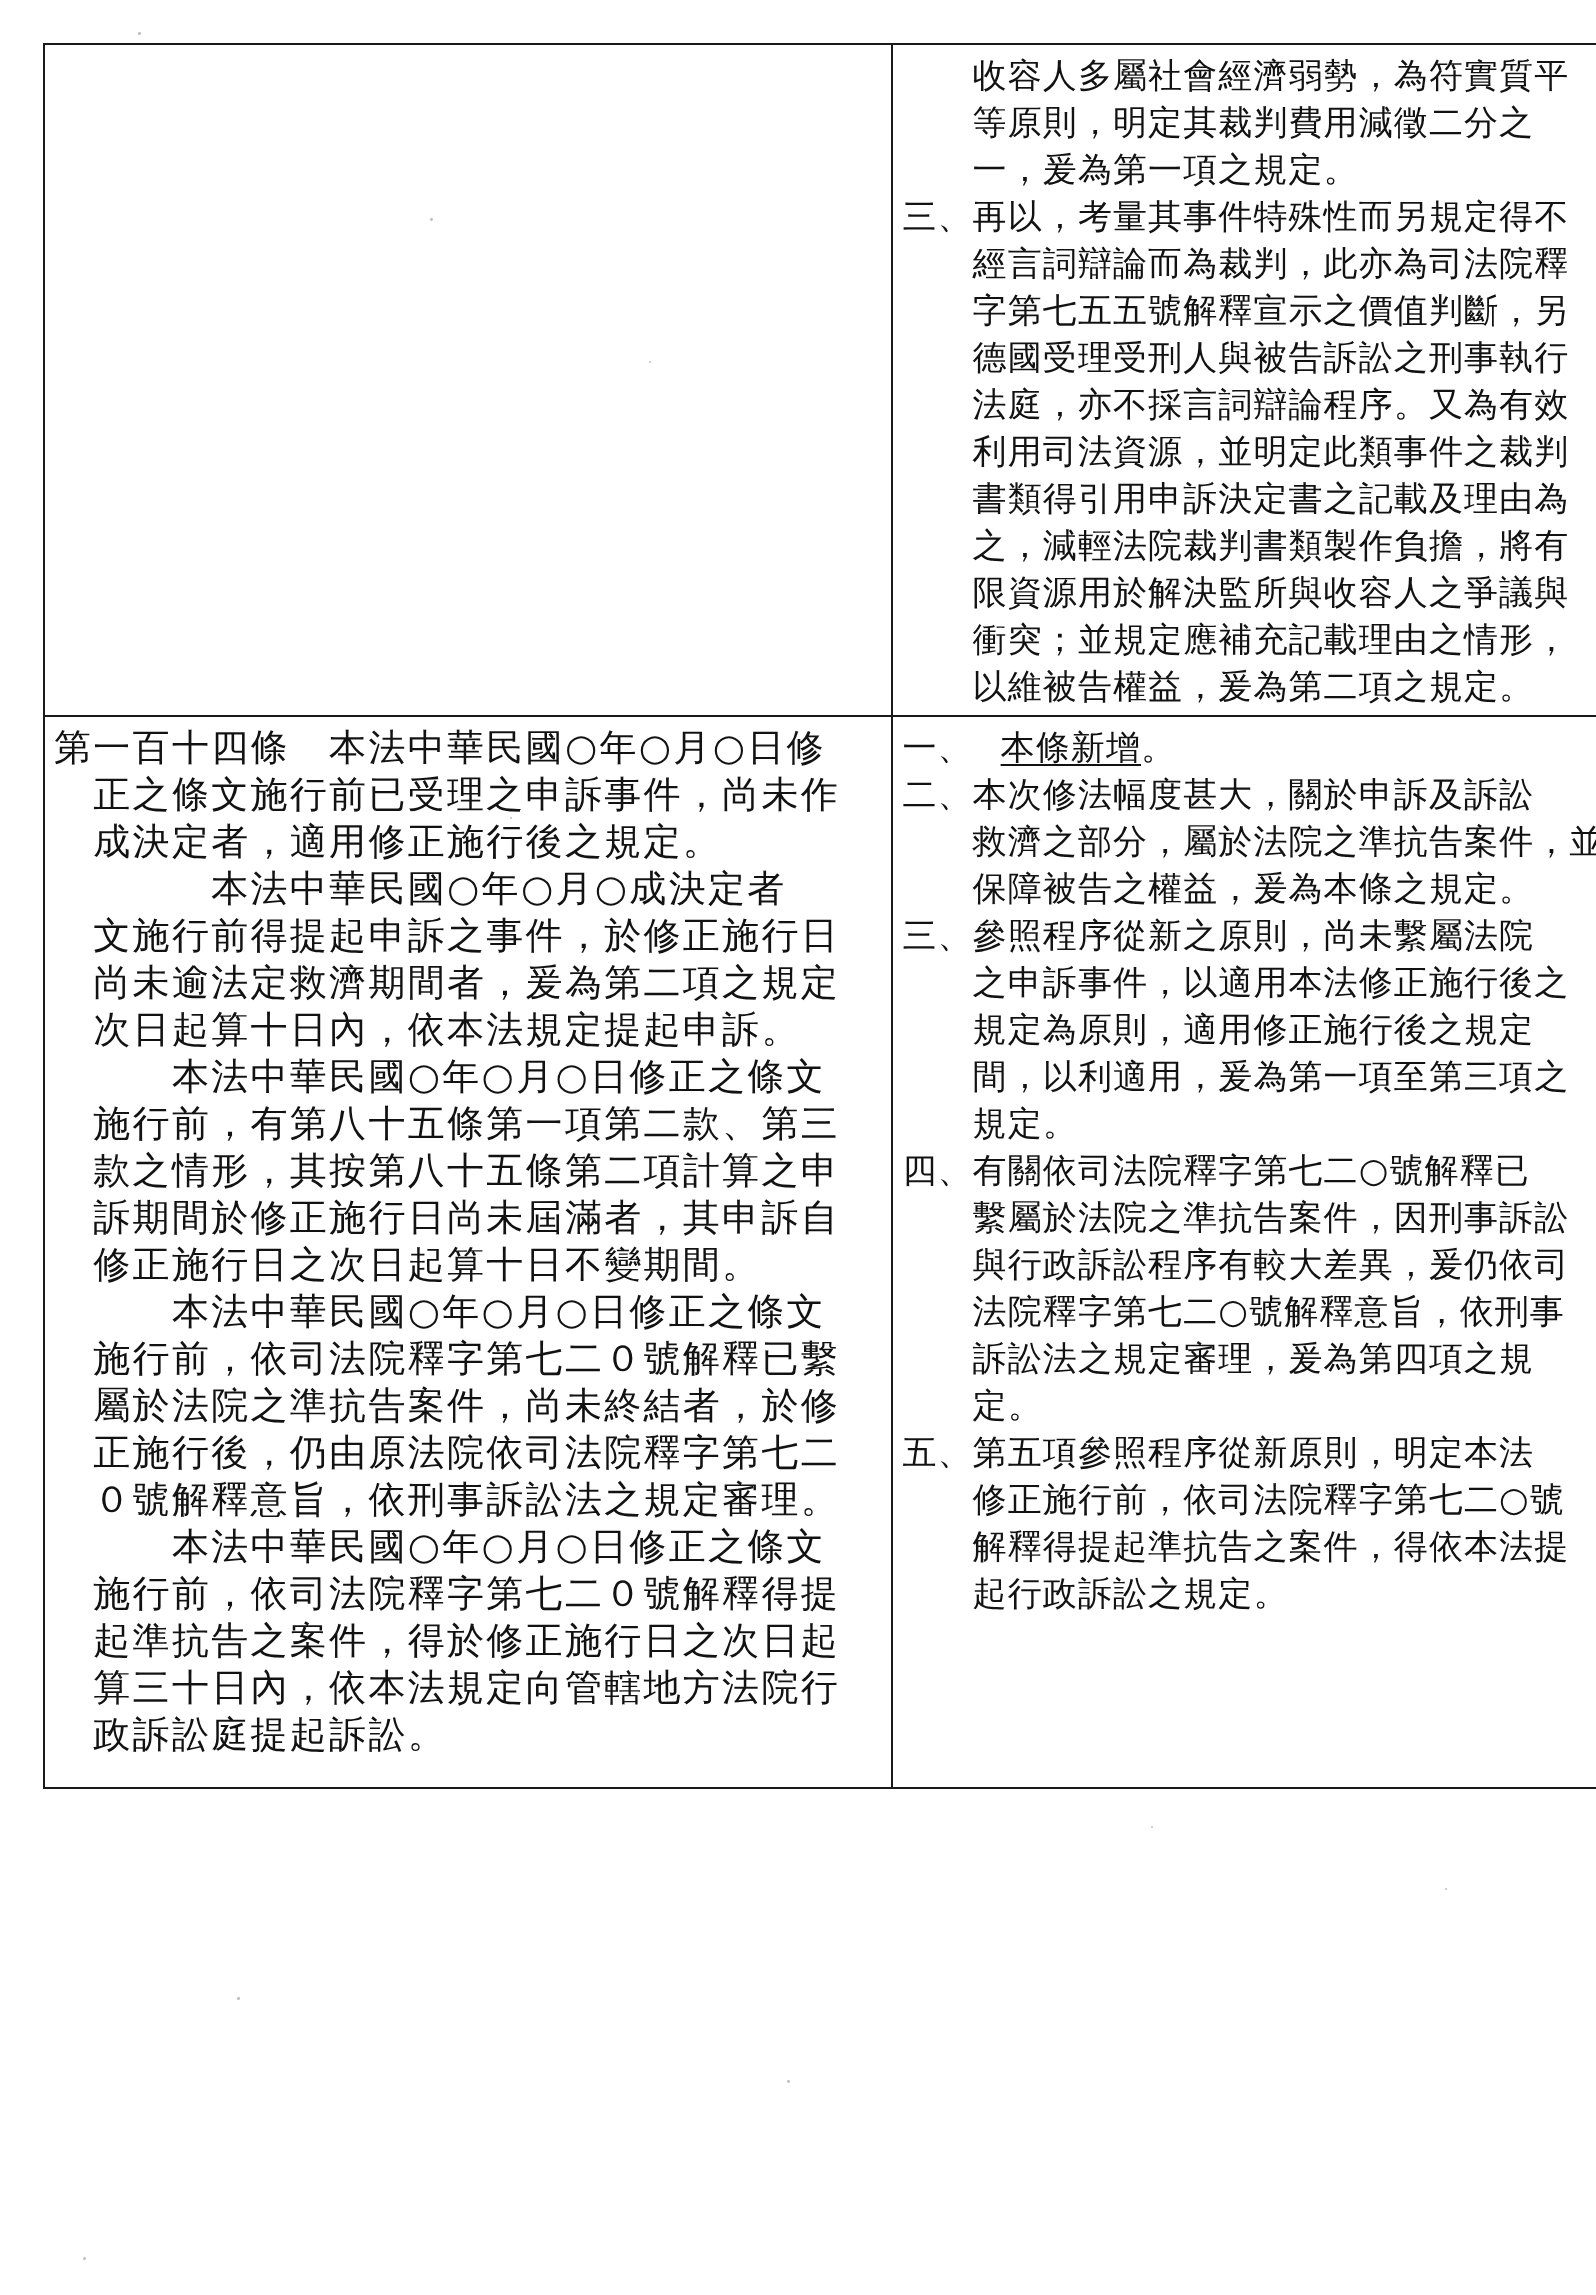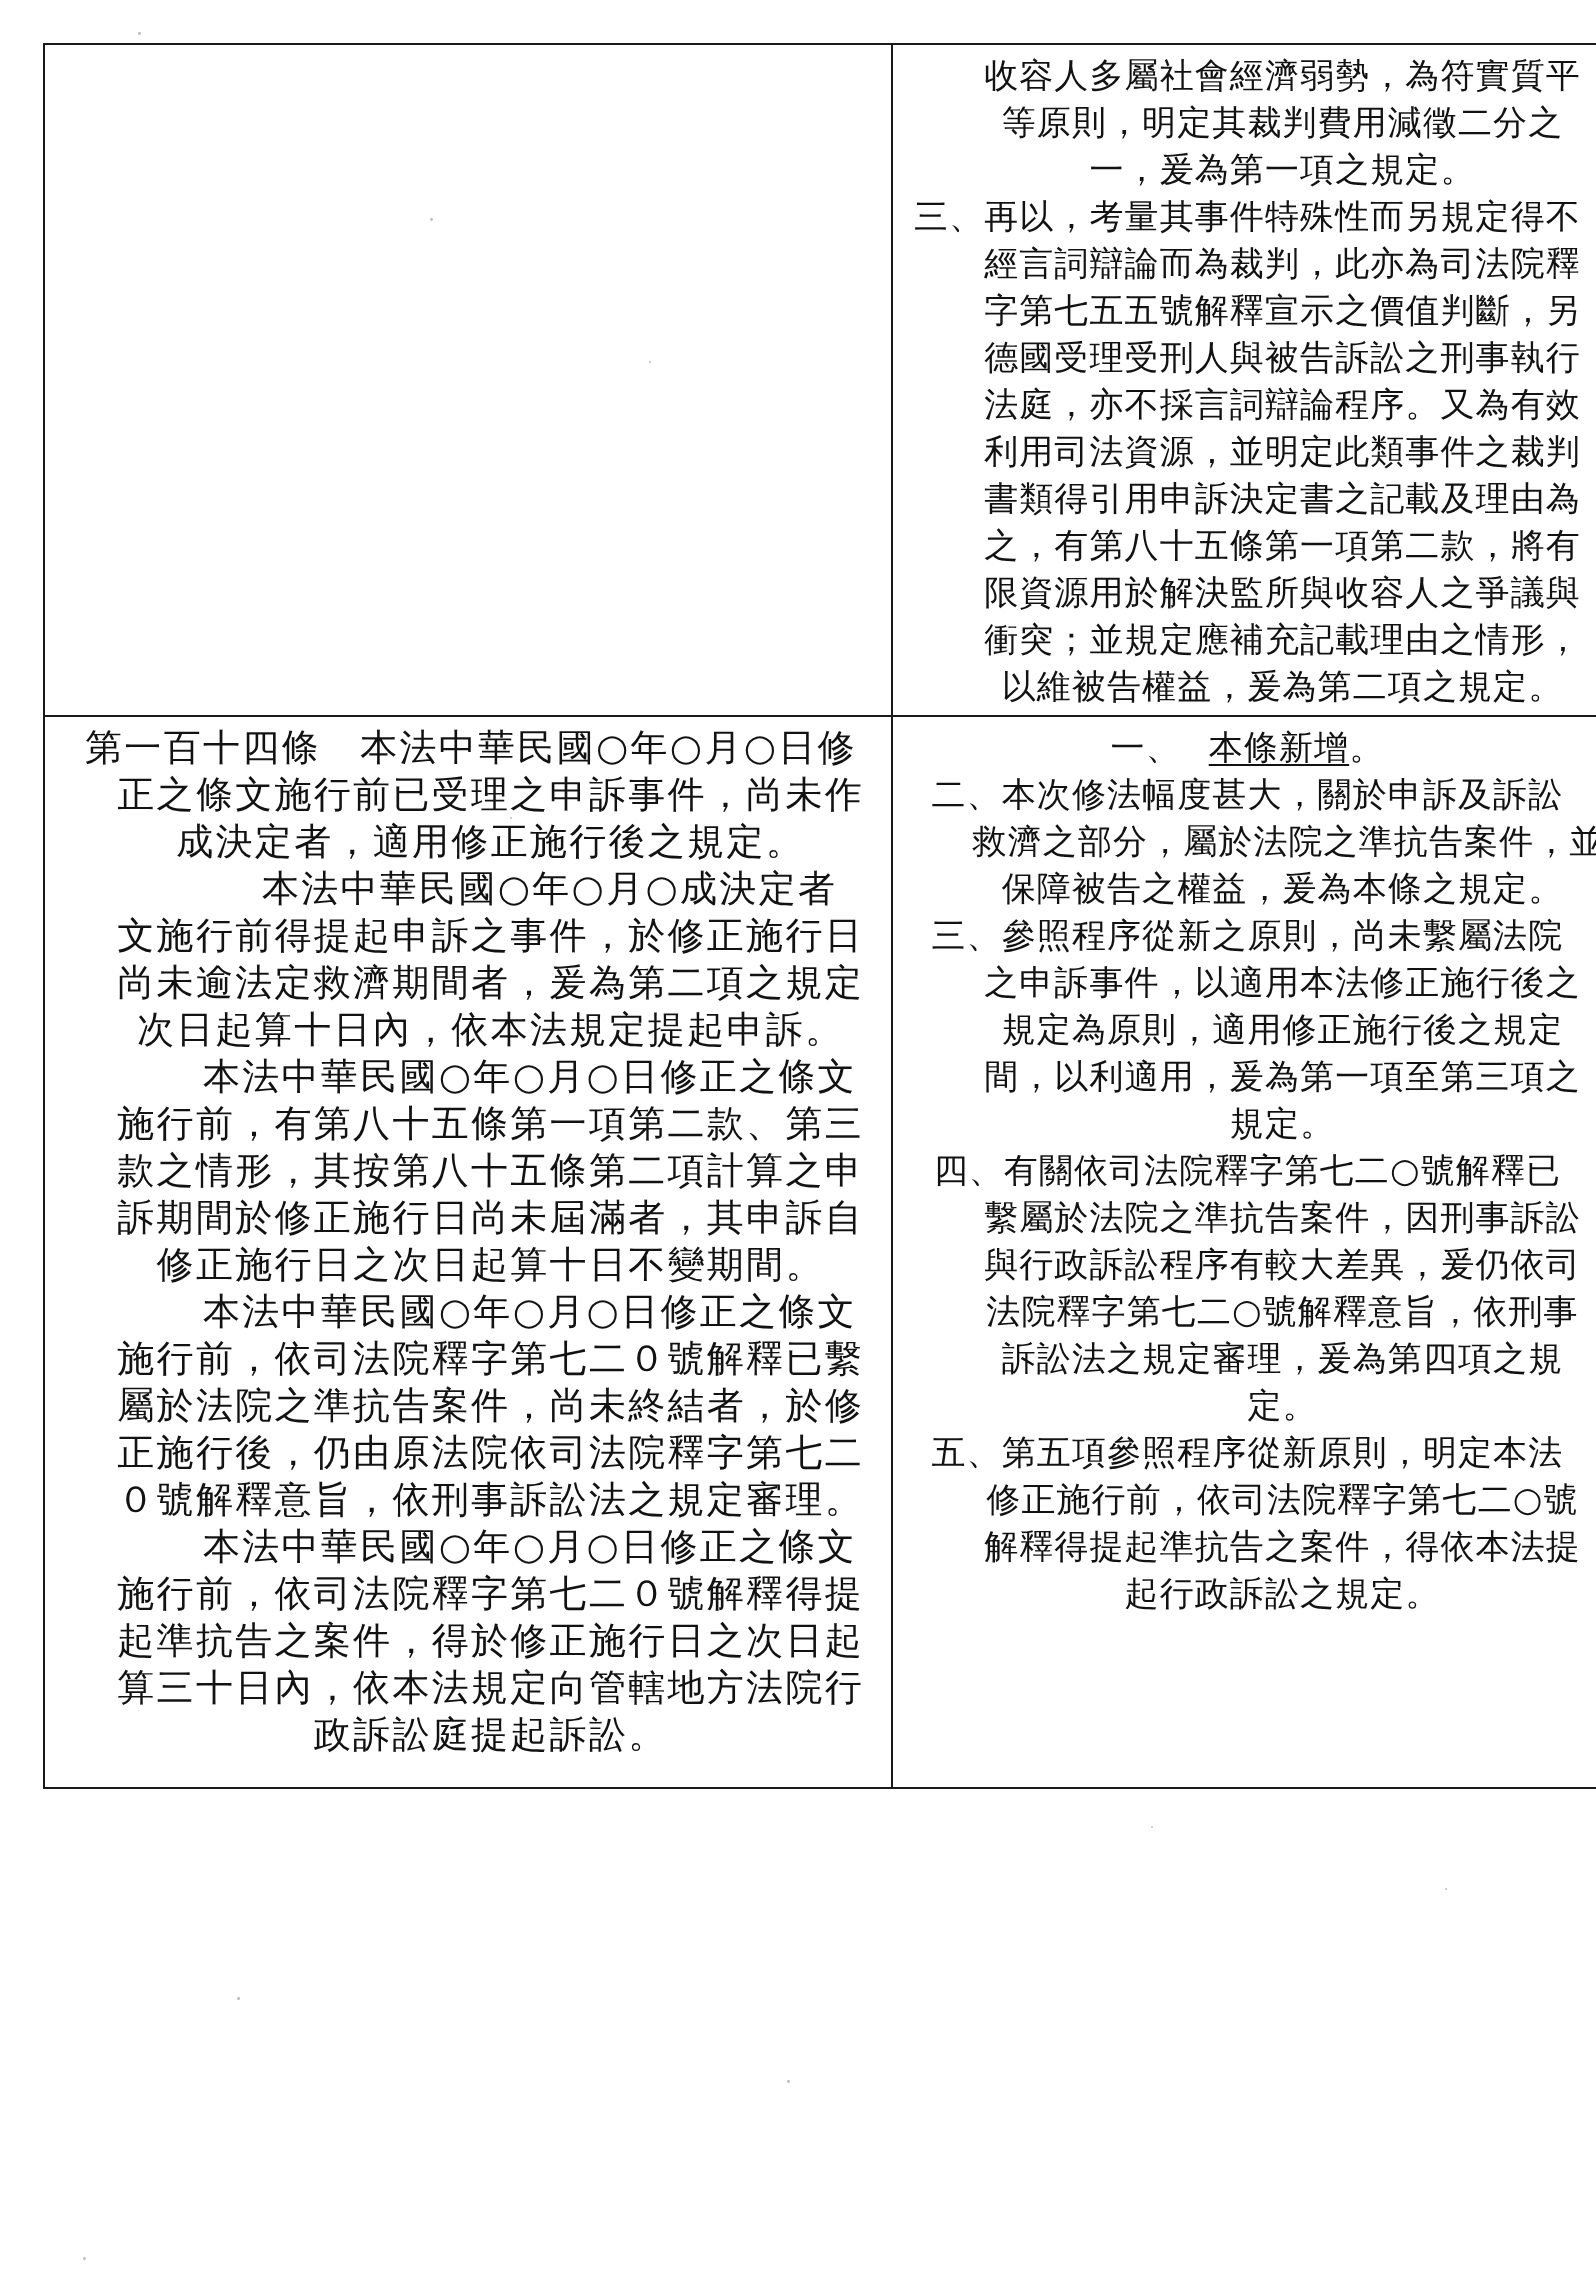--- a/index.html
+++ b/index.html
@@ -27,21 +27,20 @@
     vertical-align: top;
     padding: 6.8px 3.4px 5.6px 9px;
   }
   td.col-left  { width: 834px; margin-top: 37px; }
   td.col-right { width: 690px; }
   tr.row-continued { height: 672px; }
   tr.row-article   { height: 1072px; }
   .line {
     white-space: pre;
     line-height: 47px;
-    text-align: center;
   }
   td.col-left .line  { font-size: 37px; letter-spacing: 2.3px; }
   td.col-right .line { font-size: 34px; letter-spacing: 1.1px; }
   .u {
     text-decoration: underline;
     text-decoration-thickness: 2.3px;
     text-underline-offset: 5px;
     margin-left: 28px;
   }
   
@@ -77,21 +76,21 @@
               <div class="line">　　收容人多屬社會經濟弱勢，為符實質平</div>
               <div class="line">　　等原則，明定其裁判費用減徵二分之</div>
               <div class="line">　　一，爰為第一項之規定。</div>
               <div class="line">三、再以，考量其事件特殊性而另規定得不</div>
               <div class="line">　　經言詞辯論而為裁判，此亦為司法院釋</div>
               <div class="line">　　字第七五五號解釋宣示之價值判斷，另</div>
               <div class="line">　　德國受理受刑人與被告訴訟之刑事執行</div>
               <div class="line">　　法庭，亦不採言詞辯論程序。又為有效</div>
               <div class="line">　　利用司法資源，並明定此類事件之裁判</div>
               <div class="line">　　書類得引用申訴決定書之記載及理由為</div>
-              <div class="line">　　之，有第八十五條第一項第二款，將有</div>
+              <div class="line">　　之，減輕法院裁判書類製作負擔，將有</div>
               <div class="line">　　限資源用於解決監所與收容人之爭議與</div>
               <div class="line">　　衝突；並規定應補充記載理由之情形，</div>
               <div class="line">　　以維被告權益，爰為第二項之規定。</div>
             </div>
         </td>
       </tr>
       <tr class="row-article">
         <td class="col-left">
           <div class="lines">
               <div class="line">第一百十四條　本法中華民國○年○月○日修</div>

